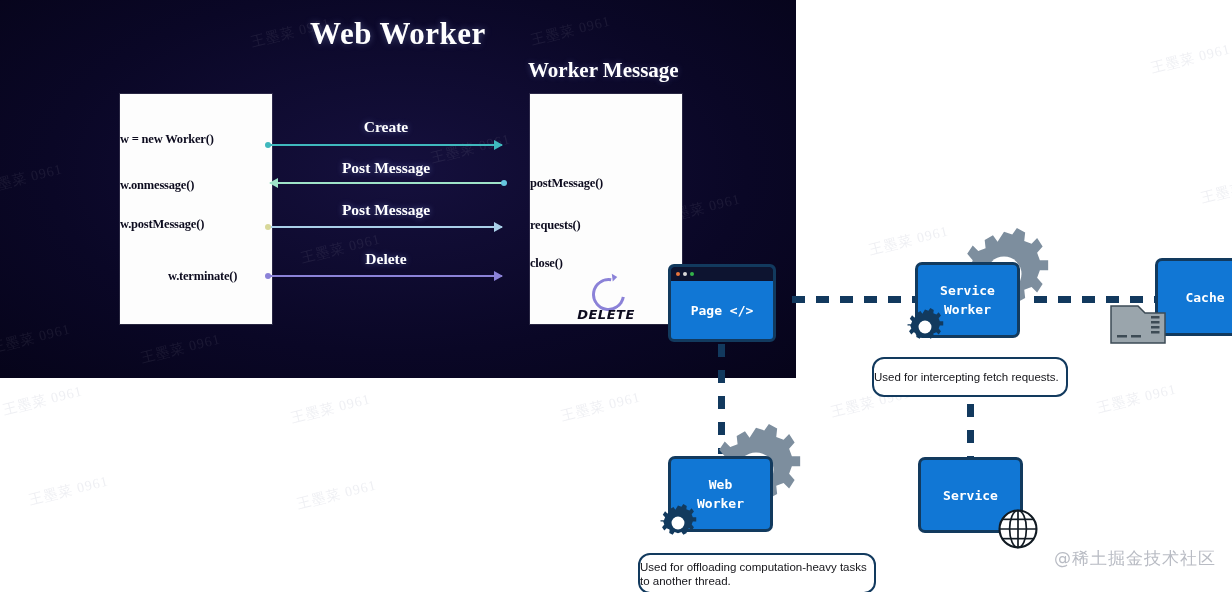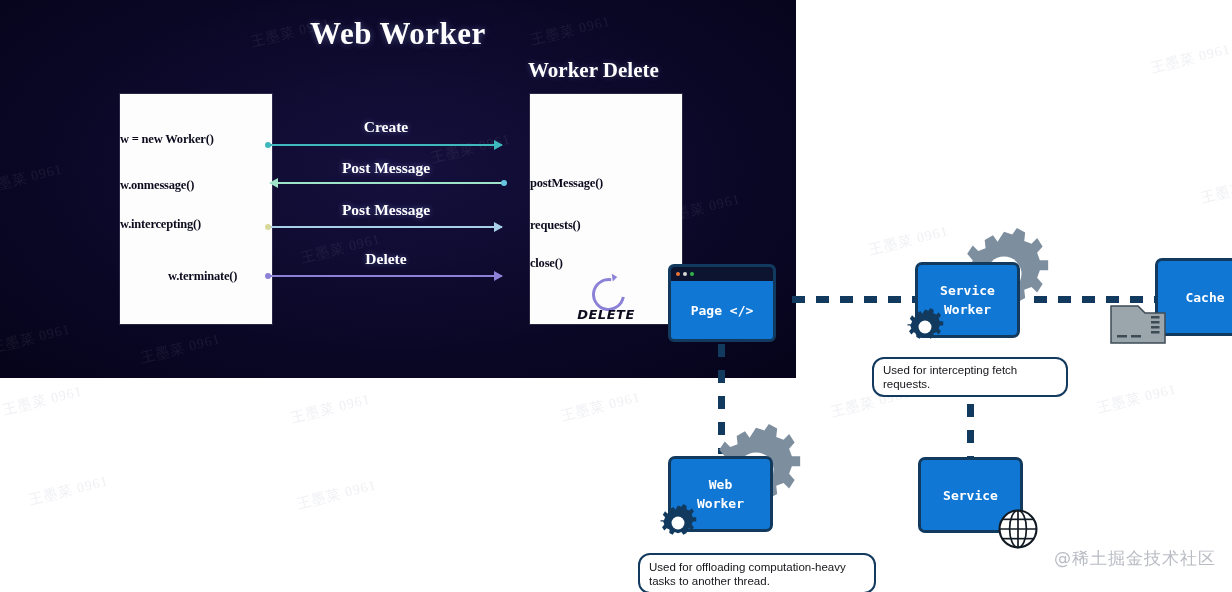--- a/index.html
+++ b/index.html
@@ -203,21 +203,21 @@
 
   
   .callout {
     position: absolute;
     background: #ffffff;
     border: 2.5px solid #123a5e;
     border-radius: 12px;
     box-sizing: border-box;
     display: flex;
     align-items: center;
-    padding: 5px 9px;
+    padding: 5px 0;
     z-index: 8;
   }
   .callout-text {
     color: #15151a;
     font-family: "Liberation Sans", sans-serif;
     font-size: 11.5px;
     line-height: 14px;
   }
 
   
@@ -268,26 +268,26 @@
     <div class="wm wm-dark" style="left:250px;  top:24px;">王墨菜 0961</div>
     <div class="wm wm-dark" style="left:300px;  top:240px;">王墨菜 0961</div>
     <div class="wm wm-dark" style="left:430px;  top:140px;">王墨菜 0961</div>
     <div class="wm wm-dark" style="left:530px;  top:22px;">王墨菜 0961</div>
     <div class="wm wm-dark" style="left:560px;  top:300px;">王墨菜 0961</div>
     <div class="wm wm-dark" style="left:660px;  top:200px;">王墨菜 0961</div>
     <div class="wm wm-dark" style="left:140px;  top:340px;">王墨菜 0961</div>
     <div class="wm wm-dark" style="left:-10px;  top:330px;">王墨菜 0961</div>
 
     <div class="panel-title">Web Worker</div>
-    <div class="thread-head" id="workerThreadHead">Worker Delete</div>
+    <div class="thread-head" id="workerThreadHead">Worker Message</div>
 
     <div class="code-card" id="mainCard">
       <div class="code-line card-center" style="top:38px;">w = new Worker()</div>
       <div class="code-line card-center" style="top:84px;">w.onmessage()</div>
-      <div class="code-line card-center" style="top:123px;">w.intercepting()</div>
+      <div class="code-line card-center" style="top:123px;">w.postMessage()</div>
       <div class="code-line card-center" style="top:175px;padding-left:48px;">w.terminate()</div>
     </div>
 
     <div class="code-card" id="workerCard">
       <div class="code-line card-center" style="top:82px;">postMessage()</div>
       <div class="code-line card-center" style="top:124px;">requests()</div>
       <div class="code-line card-center" style="top:162px;">close()</div>
       <div class="delete-ring" style="left:62px; top:184px;"></div>
       <div class="delete-word card-center" style="top:213px; text-align:center; width:100%;">DELETE</div>
     </div>

